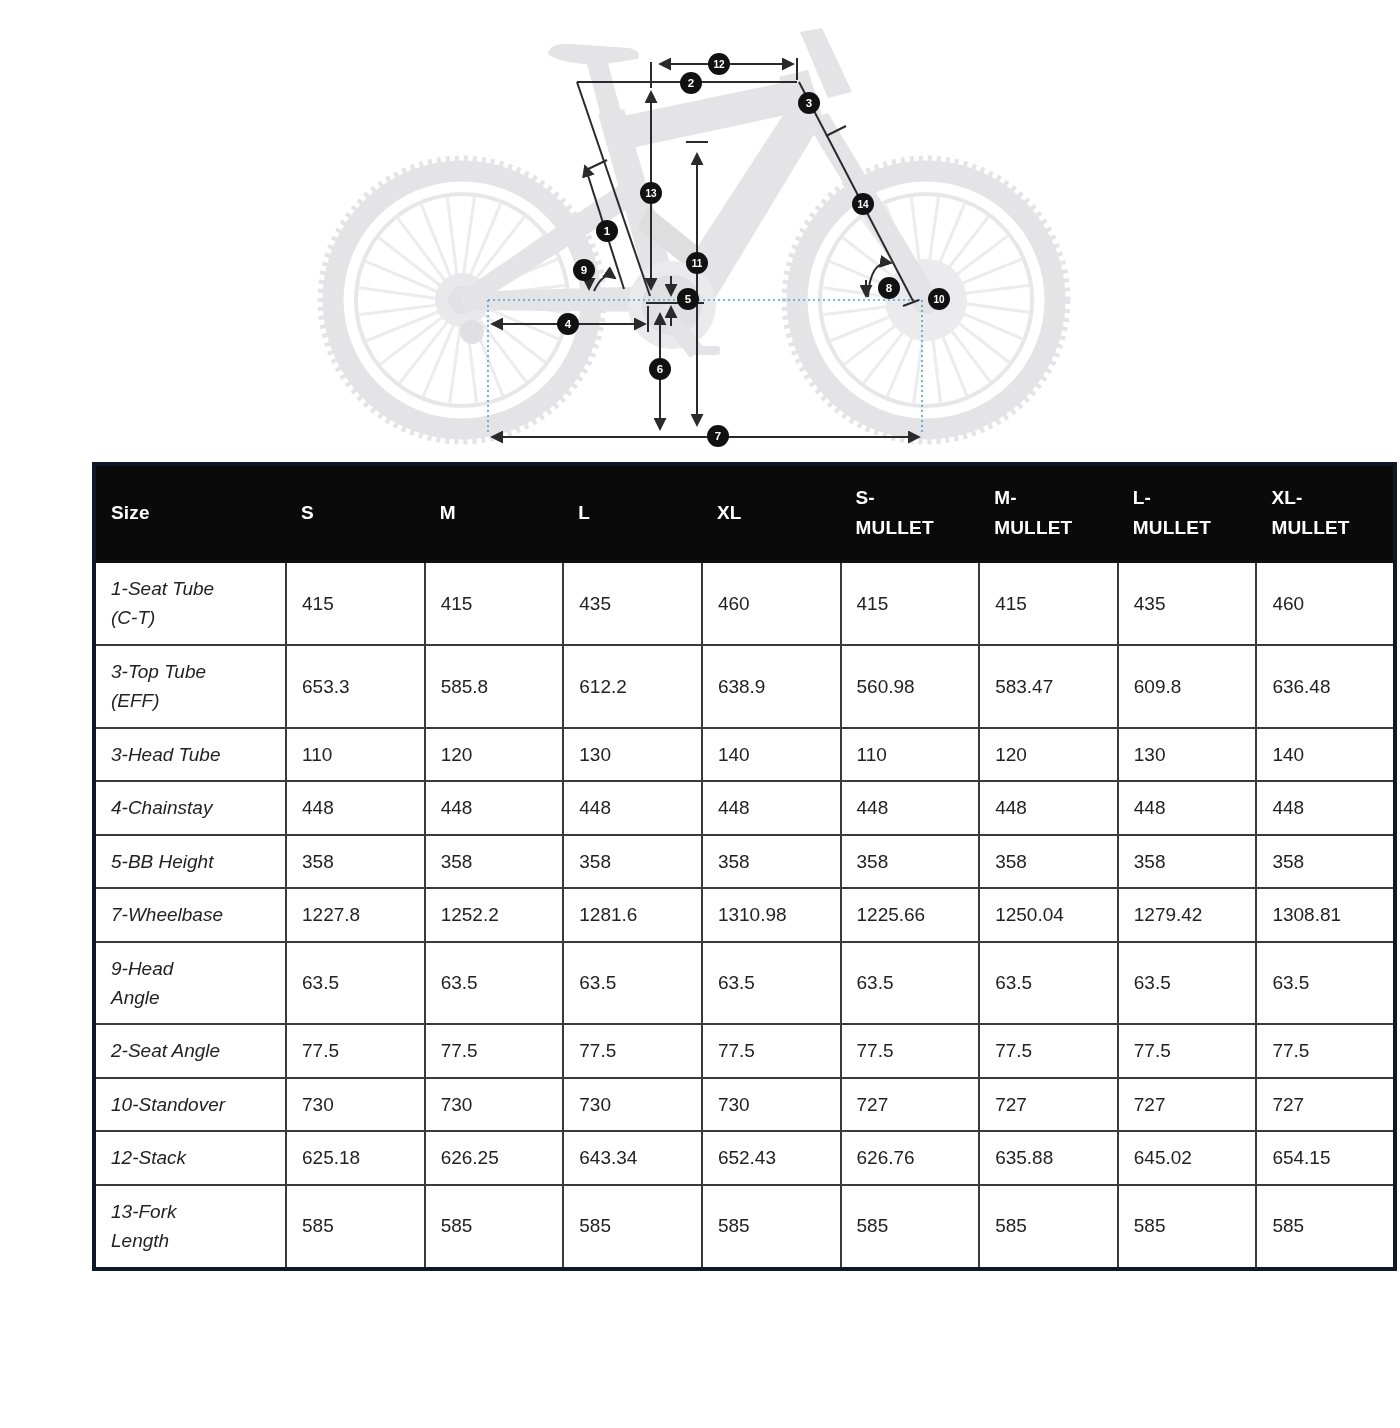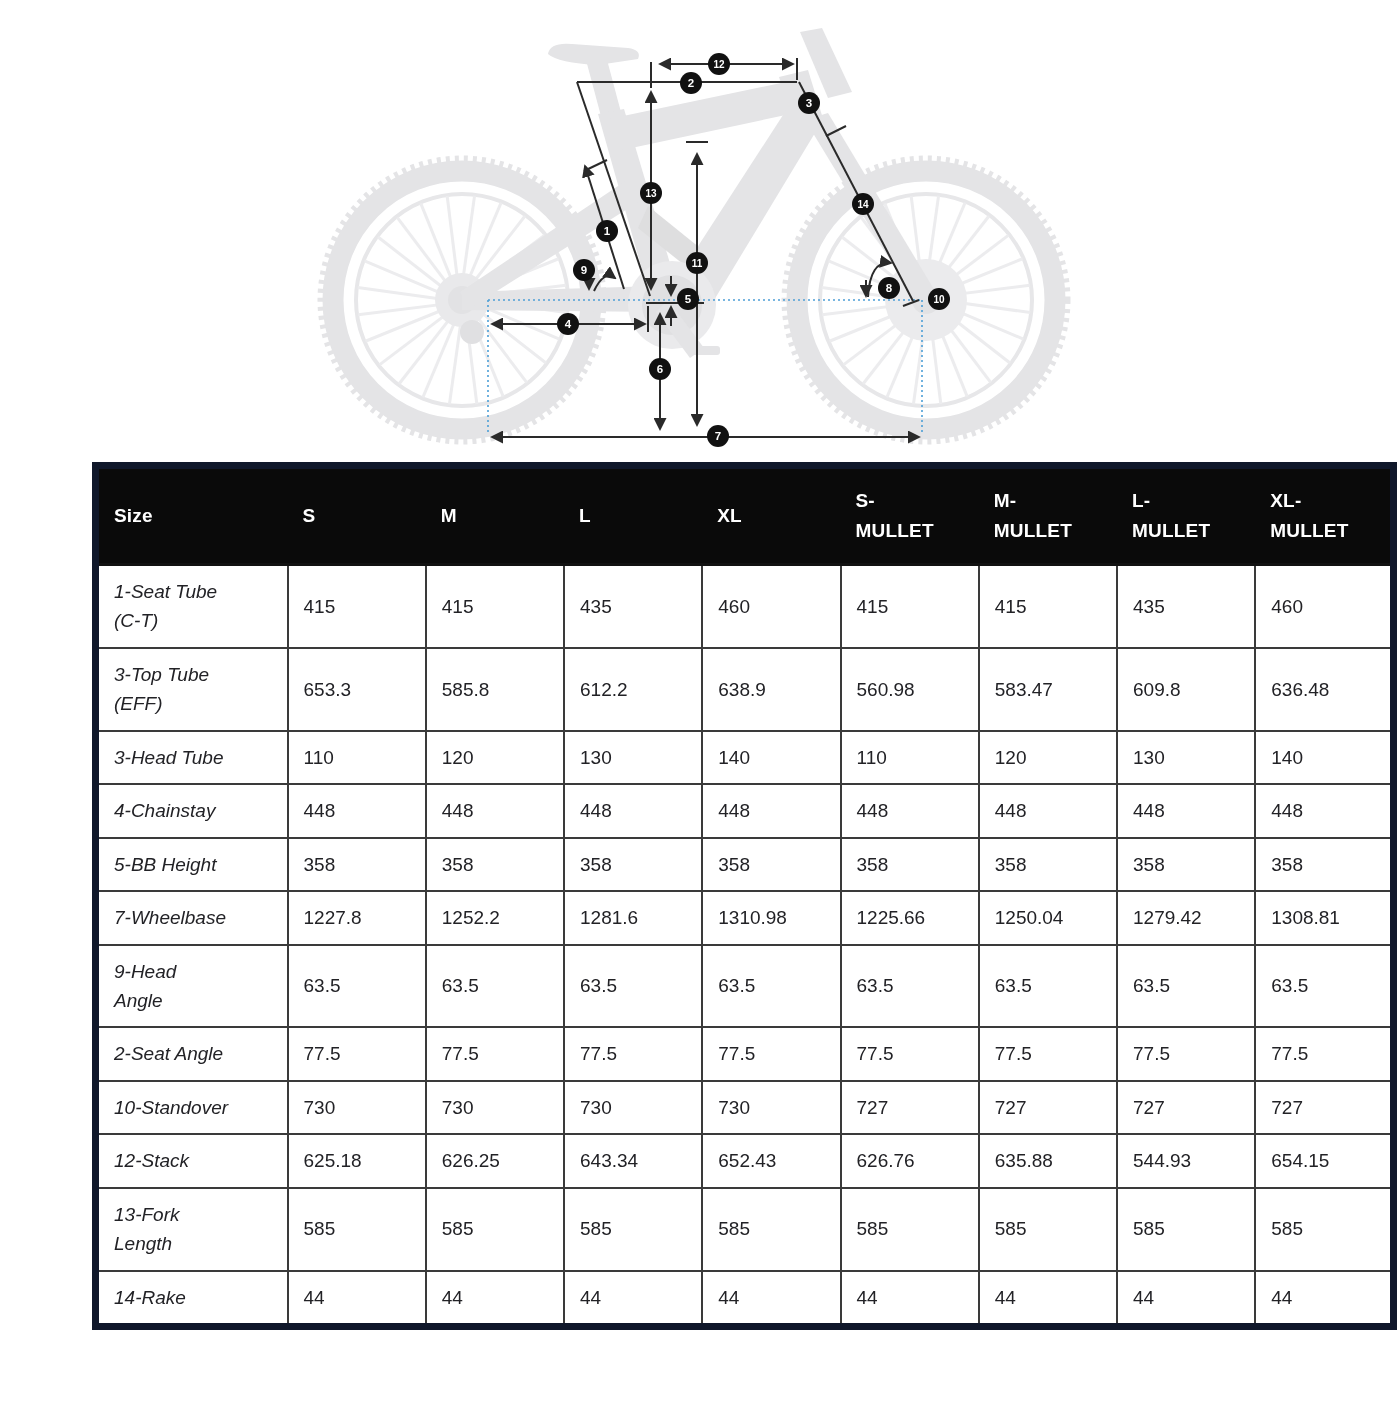--- a/index.html
+++ b/index.html
@@ -10,21 +10,21 @@
   svg text{font-family:"Liberation Sans", sans-serif;}
 
   
   table{
     border-collapse:collapse;
     table-layout:fixed;
     width:1305px;
     margin:4px 0 10px 92px;
     font-size:19px;
     color:#222226;
-    border:7px solid #0f172a;
+    border:4px solid #0f172a;
   }
   col.lblcol{width:192px;}
   thead th{
     background:#0a0a0a;
     color:#ffffff;
     font-weight:700;
     text-align:left;
     vertical-align:middle;
     padding:14px 15px;
     height:66px;
@@ -367,40 +367,29 @@
         <td>727</td>
       </tr>
       <tr>
         <th scope="row">12-Stack</th>
         <td>625.18</td>
         <td>626.25</td>
         <td>643.34</td>
         <td>652.43</td>
         <td>626.76</td>
         <td>635.88</td>
-        <td>544.93</td>
+        <td>645.02</td>
         <td>654.15</td>
       </tr>
       <tr>
         <th scope="row">13-Fork
 Length</th>
         <td>585</td>
         <td>585</td>
         <td>585</td>
         <td>585</td>
         <td>585</td>
         <td>585</td>
         <td>585</td>
         <td>585</td>
       </tr>
-      <tr>
-        <th scope="row">14-Rake</th>
-        <td>44</td>
-        <td>44</td>
-        <td>44</td>
-        <td>44</td>
-        <td>44</td>
-        <td>44</td>
-        <td>44</td>
-        <td>44</td>
-      </tr>
     </tbody>
 </table>
 
 </body></html>

